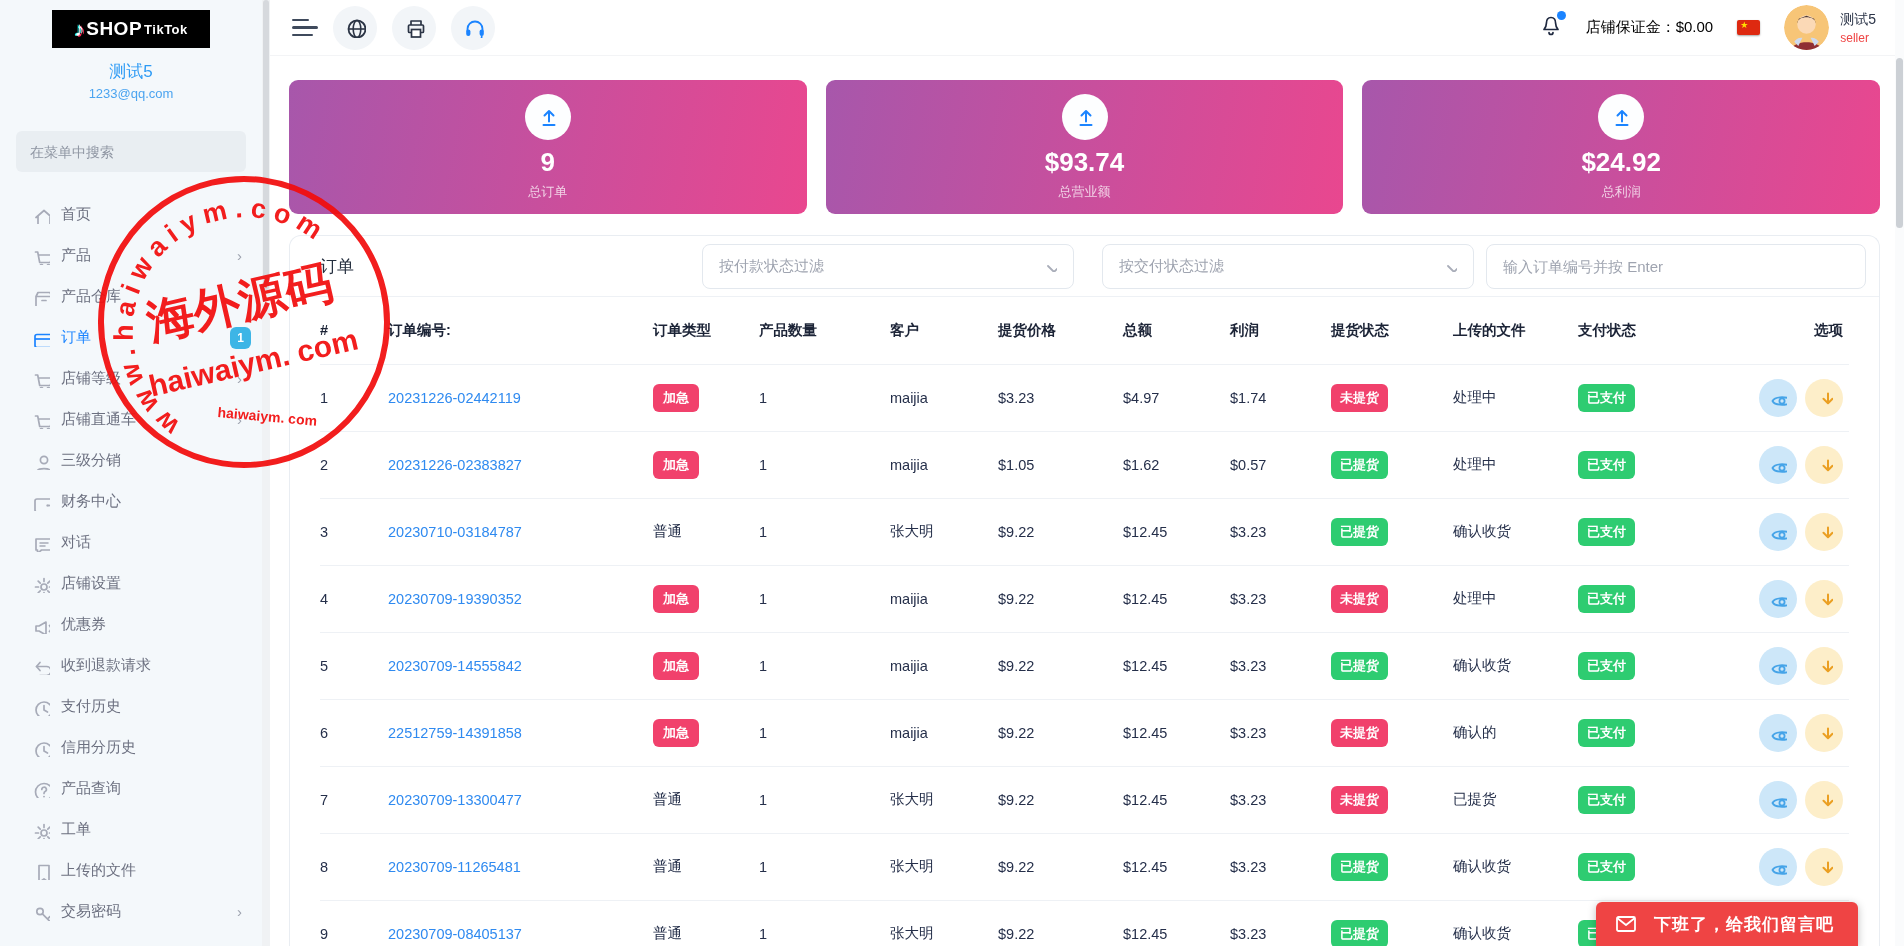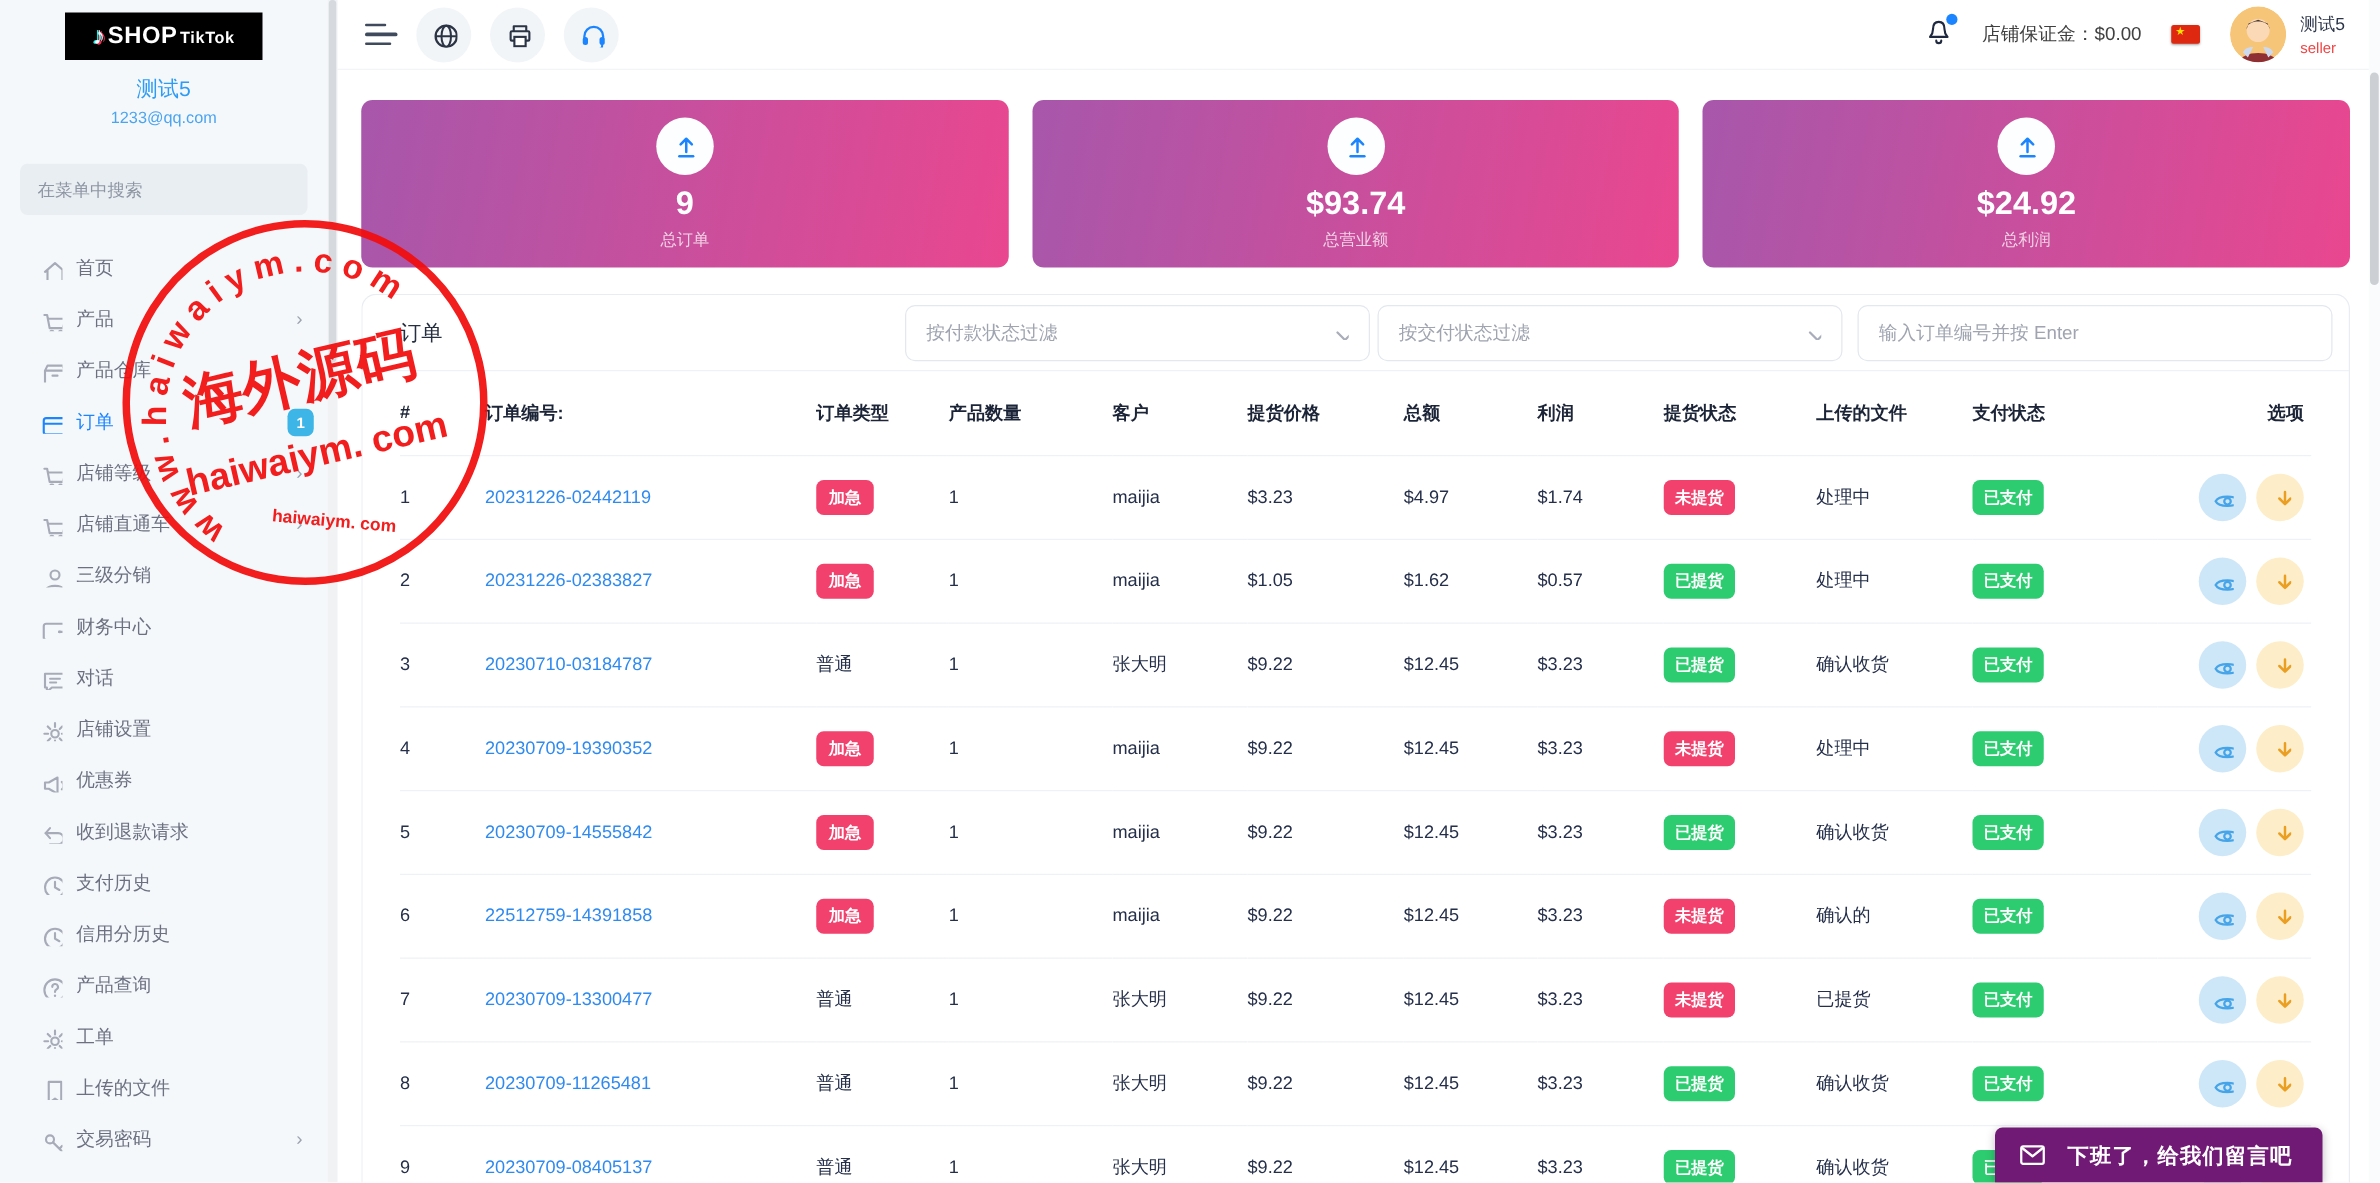--- a/index.html
+++ b/index.html
@@ -34,40 +34,40 @@
   .burger { display:flex; flex-direction:column; gap:5px; cursor:pointer; width:26px; }
   .burger span { height:2.6px; background:#3f4a5c; border-radius:2px; display:block; }
   .burger .b1{width:17px;} .burger .b2{width:26px;} .burger .b3{width:21px;}
   .tb-circle { width:44px; height:44px; border-radius:50%; background:#f2f5f8; display:flex; align-items:center; justify-content:center; margin-left:15px; cursor:pointer; }
   .tb-circle svg { width:21px; height:21px; color:#2b3445; }
   .tb-circle.hs svg { color:#1b84ff; }
   .tb-right { margin-left:auto; display:flex; align-items:center; }
   .bell { position:relative; cursor:pointer; margin-right:22px; }
   .bell svg { width:25px; height:25px; color:#1f2940; }
   .bell .dot { position:absolute; top:-2px; right:-2px; width:9px; height:9px; background:#1b84ff; border-radius:50%; }
-  .deposit { color:#404040; font-size:15px; cursor:pointer; margin-right:24px; }
+  .deposit { color:#000000; font-size:15px; cursor:pointer; margin-right:24px; }
   .flag { width:23px; height:15px; background:#de2910; border-radius:2px; box-shadow:0 1px 2px rgba(0,0,0,.35); display:flex; align-items:flex-start; padding:0 0 0 3px; cursor:pointer; margin-right:24px; }
   .flag span { color:#ffde00; font-size:9px; line-height:11px; }
   .avatar { width:45px; height:45px; border-radius:50%; overflow:hidden; cursor:pointer; margin-right:11px; flex:none; }
   .tb-user .n { font-size:14px; color:#2a3347; }
   .tb-user .r { font-size:12px; color:#ef4444; margin-top:2px; }
 
   
   .content { padding:24px 24px 0 19px; }
   .stats { display:flex; gap:19px; }
   .stat-card { flex:1; height:134px; border-radius:9px; background:linear-gradient(100deg,#a757ab 0%,#e9478f 100%); display:flex; flex-direction:column; align-items:center; justify-content:center; color:#fff; }
   .stat-icon { width:46px; height:46px; border-radius:50%; background:#fdfeff; display:flex; align-items:center; justify-content:center; }
   .stat-icon svg { width:22px; height:22px; color:#1b84ff; }
   .stat-value { font-size:26px; font-weight:700; margin-top:7px; }
   .stat-label { font-size:13px; color:rgba(255,255,255,.75); margin-top:5px; }
 
   .panel { margin-top:21px; border:1px solid #e9edf2; border-radius:12px 12px 0 0; border-bottom:none; min-height:700px; background:#fff; }
   .panel-head { height:60px; display:flex; align-items:center; padding:0 13px 0 30px; }
   .panel-title { font-size:17px; color:#252f3f; margin-right:auto; }
-  .fsel { width:372px; height:45px; border:1px solid #e3e8ee; border-radius:8px; display:flex; align-items:center; padding:0 16px; color:#9fa4b0; font-size:15px; margin-left:6px; cursor:pointer; background:#fff; }
+  .fsel { width:372px; height:45px; border:1px solid #e3e8ee; border-radius:8px; display:flex; align-items:center; padding:0 16px; color:#9fa4b0; font-size:15px; margin-left:28px; cursor:pointer; background:#fff; }
   .fsel .dd { margin-left:auto; }
   .fsel .dd svg { width:15px; height:15px; color:#a9adb9; }
   .finput { width:380px; height:45px; border:1px solid #e3e8ee; border-radius:8px; padding:0 16px; font-size:15px; color:#495060; margin-left:12px; outline:none; font-family:inherit; }
   .finput::placeholder { color:#9fa4b0; }
   .panel-divider { height:1px; background:#eef1f5; }
 
   table.orders { width:calc(100% - 60px); margin:0 30px; border-collapse:collapse; table-layout:fixed; }
   th { text-align:left; font-size:14.5px; color:#1c2437; font-weight:700; height:67px; border-bottom:1px solid #eef1f5; padding:0; }
   td { height:67px; border-bottom:1px solid #eef1f5; font-size:14.5px; color:#252f4a; padding:0; }
   th.c-opt, td.c-opt { text-align:right; padding-right:6px; }
@@ -78,21 +78,21 @@
   .badge.s-unpicked { background:#f1416c; }
   .badge.s-picked { background:#2ecc71; }
   .badge.s-paid { background:#2ecc71; }
   .act { display:inline-flex; width:38px; height:38px; border-radius:50%; align-items:center; justify-content:center; cursor:pointer; margin-left:8px; }
   .act svg { width:17px; height:17px; }
   .act-view { background:#cde7f9; } .act-view svg { color:#46a4e8; }
   .act-dl { background:#fdeec9; } .act-dl svg { color:#eb9f22; }
 
   
   .watermark { position:absolute; left:88px; top:166px; width:312px; height:312px; z-index:50; pointer-events:none; opacity:.93; transform:rotate(-13deg); }
-  .chat-widget { position:absolute; right:46px; bottom:0; height:44px; background:#701a75; border-radius:6px 6px 0 0; display:flex; align-items:center; padding:0 24px 0 18px; z-index:40; cursor:pointer; box-shadow:0 2px 8px rgba(0,0,0,.25); }
+  .chat-widget { position:absolute; right:46px; bottom:0; height:44px; background:#ef4444; border-radius:6px 6px 0 0; display:flex; align-items:center; padding:0 24px 0 18px; z-index:40; cursor:pointer; box-shadow:0 2px 8px rgba(0,0,0,.25); }
   .chat-widget svg { width:24px; height:24px; color:#fff; margin-right:16px; }
   .chat-widget .txt { color:#fff; font-size:17px; font-weight:600; letter-spacing:1px; }
   .main-scroll { position:absolute; right:0; top:0; width:9px; height:946px; background:#fafbfc; z-index:45; }
   .main-scroll .thumb { position:absolute; right:1px; top:58px; width:7px; height:170px; background:#ccd0d5; border-radius:4px; }
 </style>
 </head>
 <body>
 
 <svg width="0" height="0" style="position:absolute">
   <defs>

